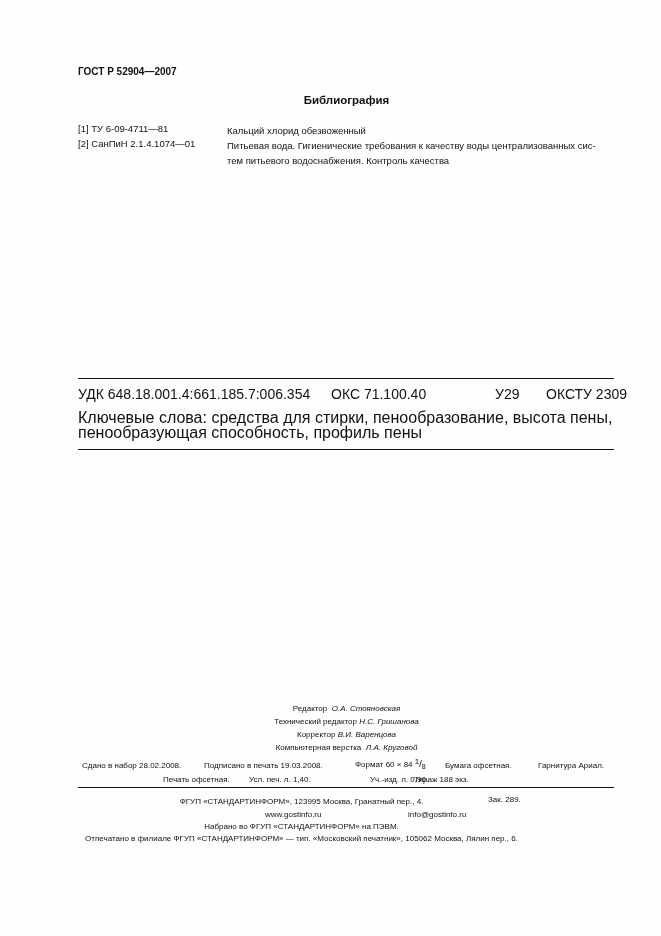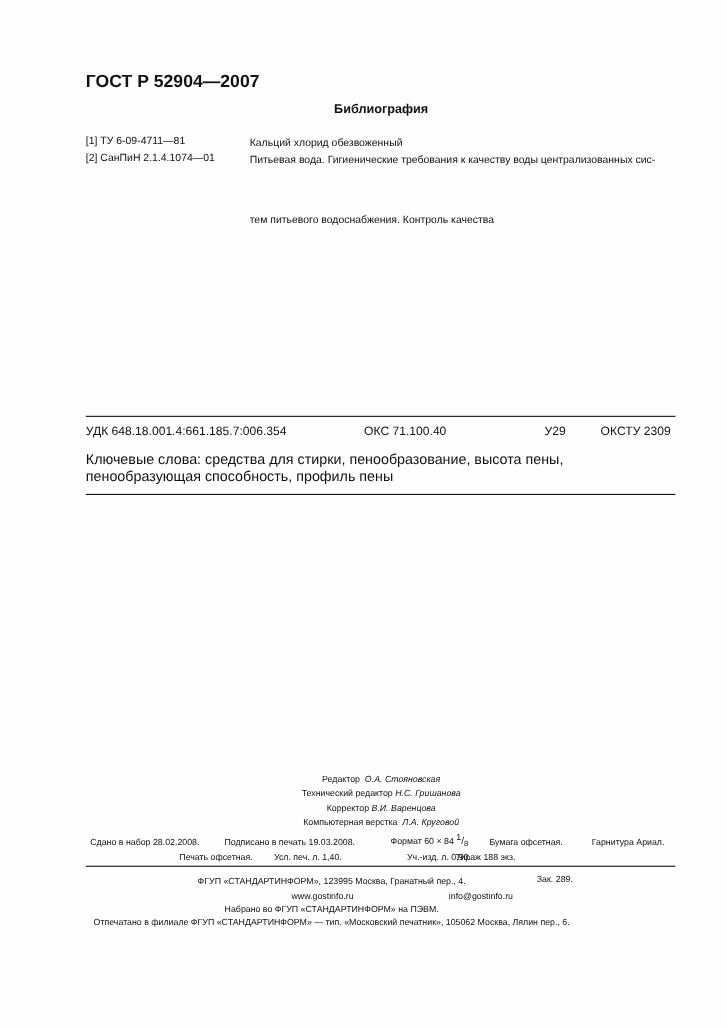--- a/index.html
+++ b/index.html
@@ -1,28 +1,28 @@
 <!DOCTYPE html>
 <html><head>
 <meta charset="utf-8">
 <style>
   html, body { margin: 0; padding: 0; }
   body {
     width: 661px; height: 936px; background: #fefefe; position: relative;
     font-family: "Liberation Sans", sans-serif; color: #111; overflow: hidden;
   }
   .abs { position: absolute; white-space: nowrap; }
-  .doc-id { left: 78px; top: 66px; font-size: 16px; font-weight: bold; text-align: center; }
+  .doc-id { left: 78px; top: 66px; font-size: 10px; font-weight: bold; text-align: center; }
   .biblio-title { left: 0; width: 693px; text-align: center; top: 94px; font-size: 11.5px; font-weight: bold; }
   .ref-row { left: 78px; font-size: 9.5px; }
   .ref-num { position: absolute; left: 0; }
   .ref-text { position: absolute; left: 149px; line-height: 15px; }
   .rule { position: absolute; left: 78px; width: 536px; height: 1px; background: #111; }
-  .classif { top: 386px; font-size: 11px; }
-  .keywords { left: 78px; top: 410px; width: 540px; font-size: 13px; line-height: 15px; white-space: normal; }
+  .classif { top: 386px; font-size: 14px; }
+  .keywords { left: 78px; top: 410px; width: 540px; font-size: 16px; line-height: 15px; white-space: normal; }
   .credits { left: 0; width: 693px; text-align: center; font-size: 8px; }
   .credits i { font-style: italic; text-align: right; }
   .pubinfo { font-size: 8px; }
   .addr { left: 0; width: 693px; text-align: center; font-size: 8px; }
   .frac { display: inline-block; font-size: 9px; position: relative; }
   .frac .n { position: relative; top: -3px; font-size: 8px; }
   .frac .d { position: relative; top: 2px; font-size: 7px; }
 </style>
 </head>
 <body>
@@ -30,21 +30,21 @@
 <div class="abs doc-id">ГОСТ Р 52904—2007</div>
 <div class="abs biblio-title">Библиография</div>
 
 <div class="abs ref-row" style="top:123px;">
   <span class="ref-num">[1] ТУ 6-09-4711—81</span>
   <span class="ref-text">Кальций хлорид обезвоженный</span>
 </div>
 <div class="abs ref-row" style="top:138px;">
   <span class="ref-num">[2] СанПиН 2.1.4.1074—01</span>
   <span class="ref-text">Питьевая вода. Гигиенические требования к качеству воды централизованных сис-</span>
-  <span class="ref-text" style="top:15px;margin-top:40px;">тем питьевого водоснабжения. Контроль качества</span>
+  <span class="ref-text" style="top:15px;">тем питьевого водоснабжения. Контроль качества</span>
 </div>
 
 <div class="rule" style="top:378px;"></div>
 <div class="abs classif" style="left:78px;">УДК  648.18.001.4:661.185.7:006.354</div>
 <div class="abs classif" style="left:331px;">ОКС  71.100.40</div>
 <div class="abs classif" style="left:461px;margin-left:34px;">У29</div>
 <div class="abs classif" style="left:546px;">ОКСТУ  2309</div>
 
 <div class="abs keywords">Ключевые слова: средства для стирки, пенообразование, высота пены, пенообразующая способность, профиль пены</div>
 <div class="rule" style="top:449px;"></div>

